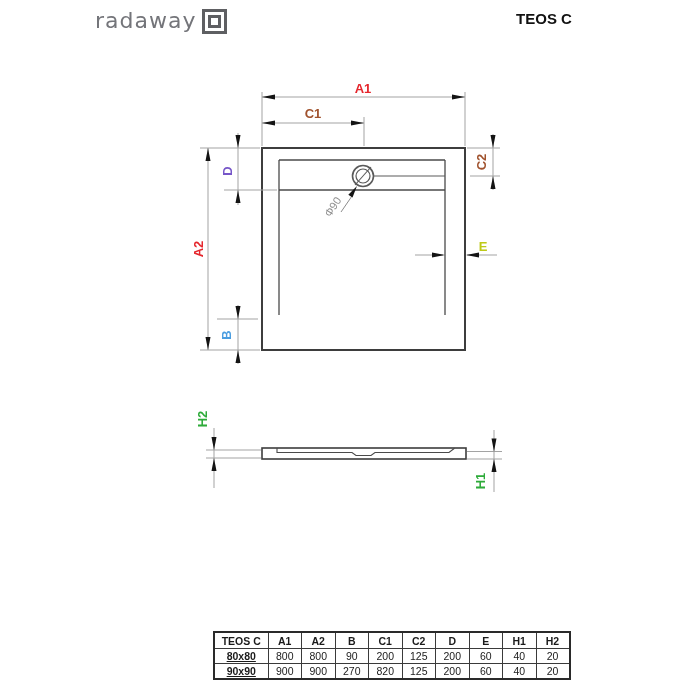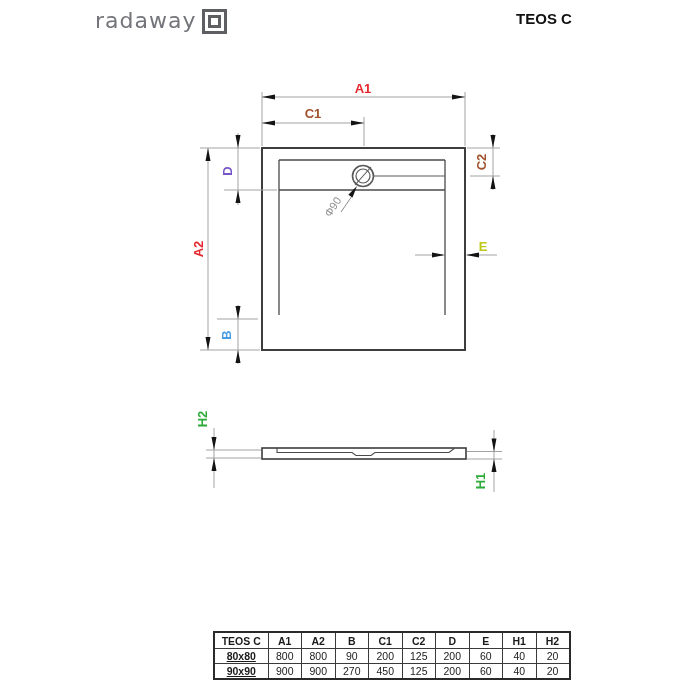--- a/index.html
+++ b/index.html
@@ -175,21 +175,21 @@
         <td>200</td>
         <td>60</td>
         <td>40</td>
         <td>20</td>
       </tr>
       <tr>
         <td class="rowlab">90x90</td>
         <td>900</td>
         <td>900</td>
         <td>270</td>
-        <td>450</td>
+        <td>820</td>
         <td>125</td>
         <td>200</td>
         <td>60</td>
         <td>40</td>
         <td>20</td>
       </tr>
     </tbody>
   </table>
 </div>
 

